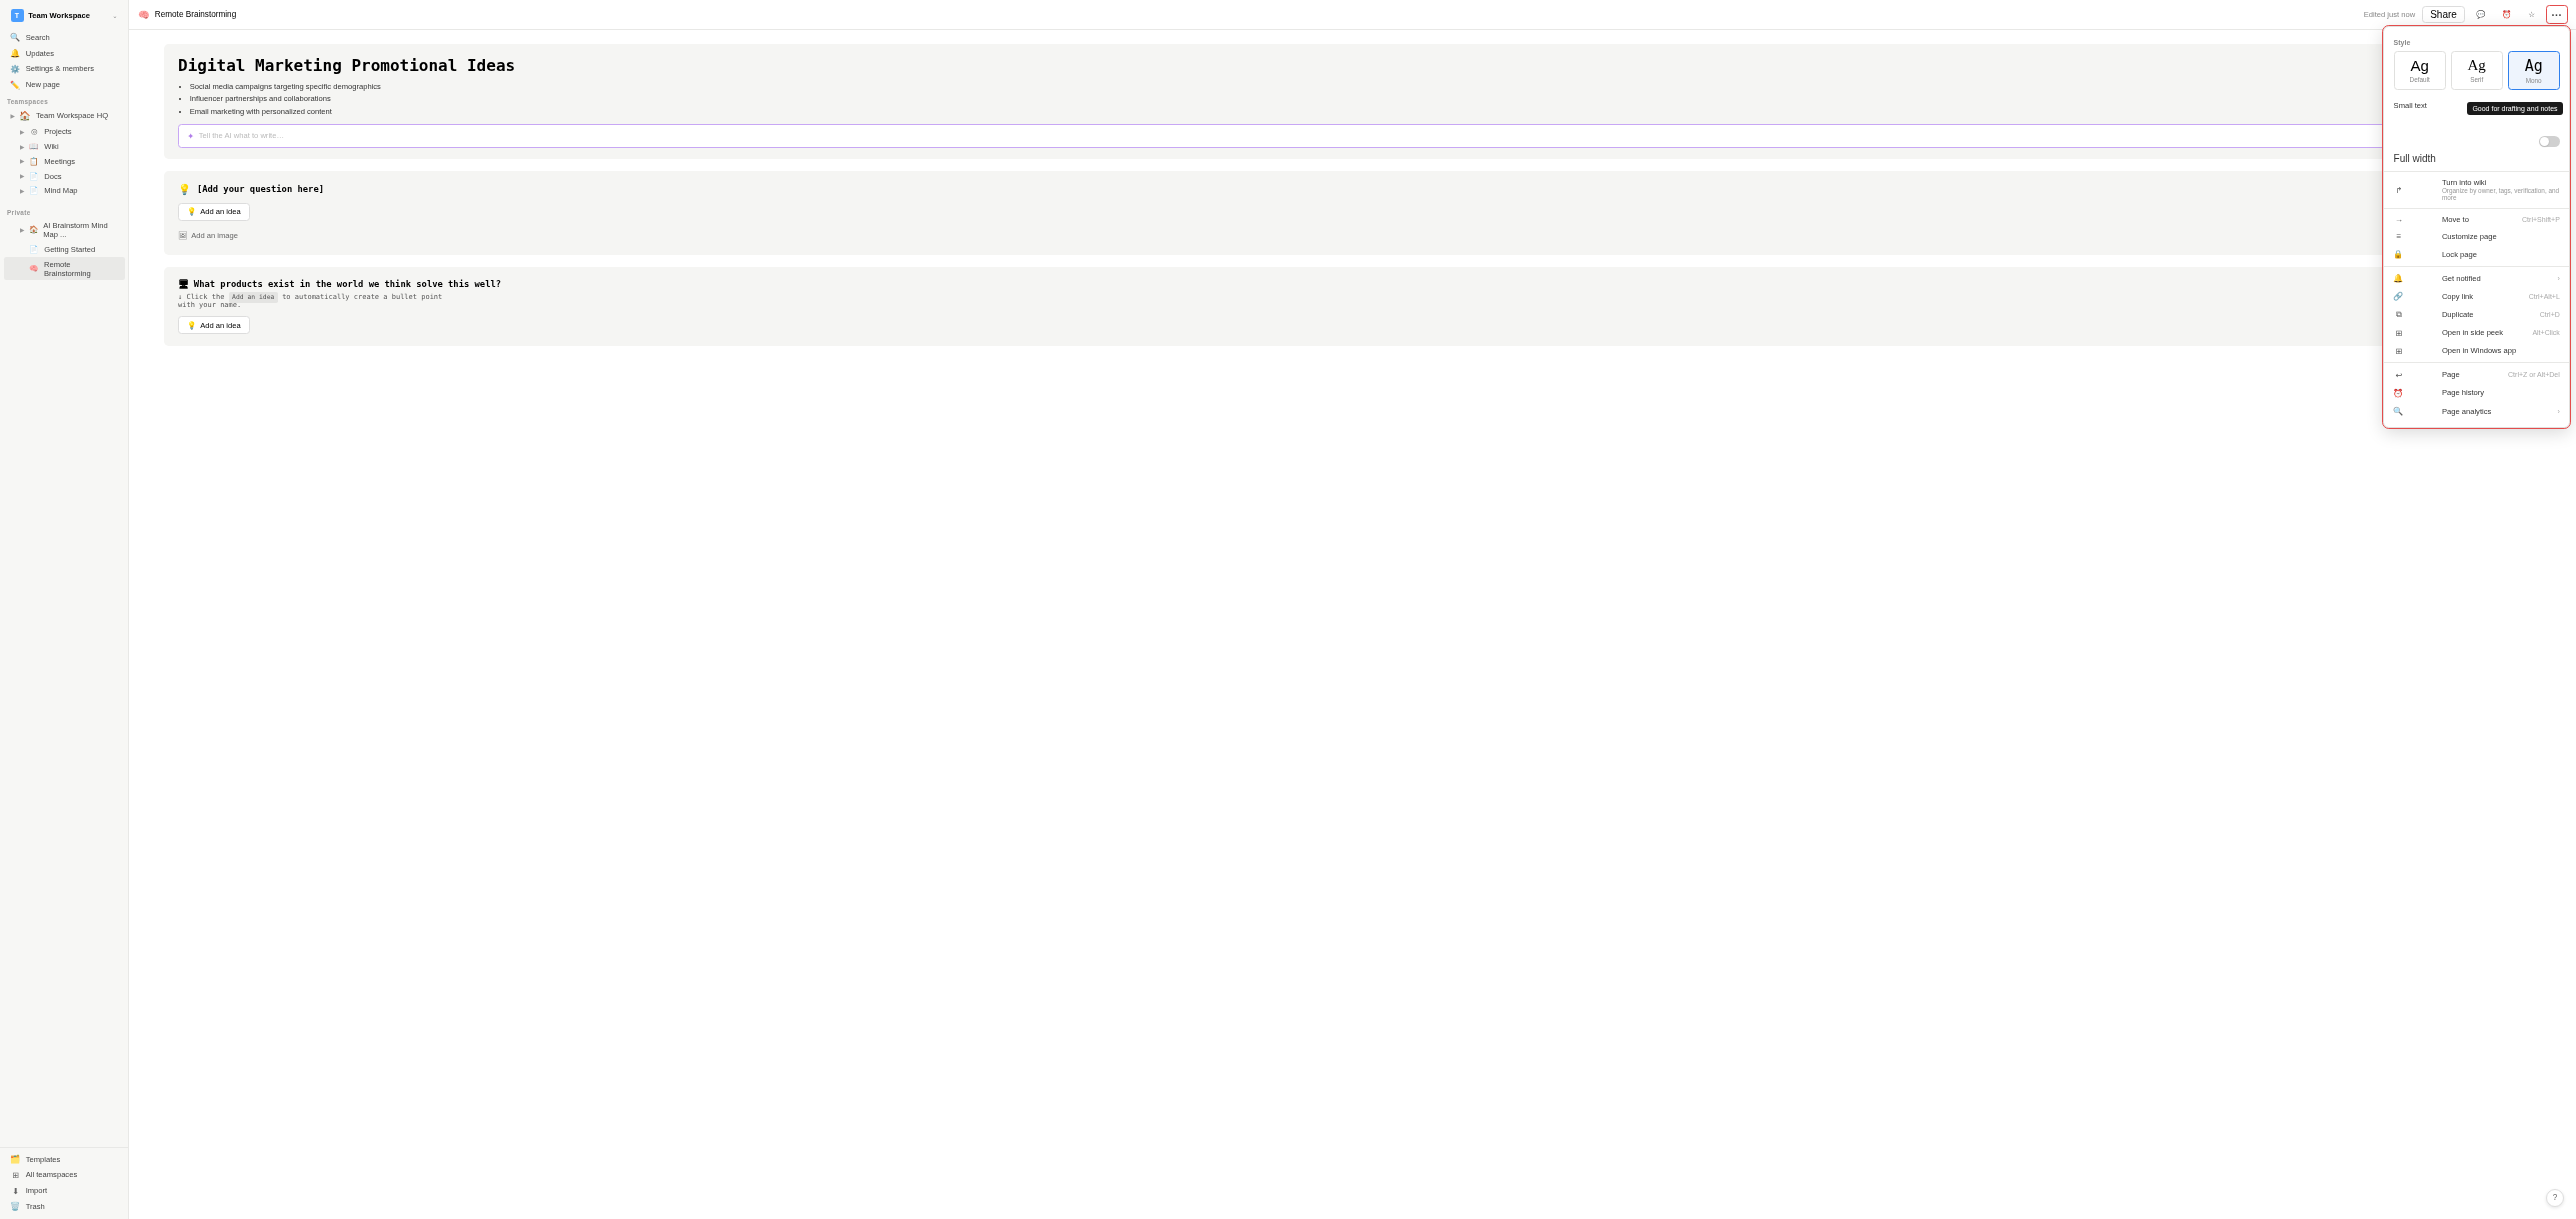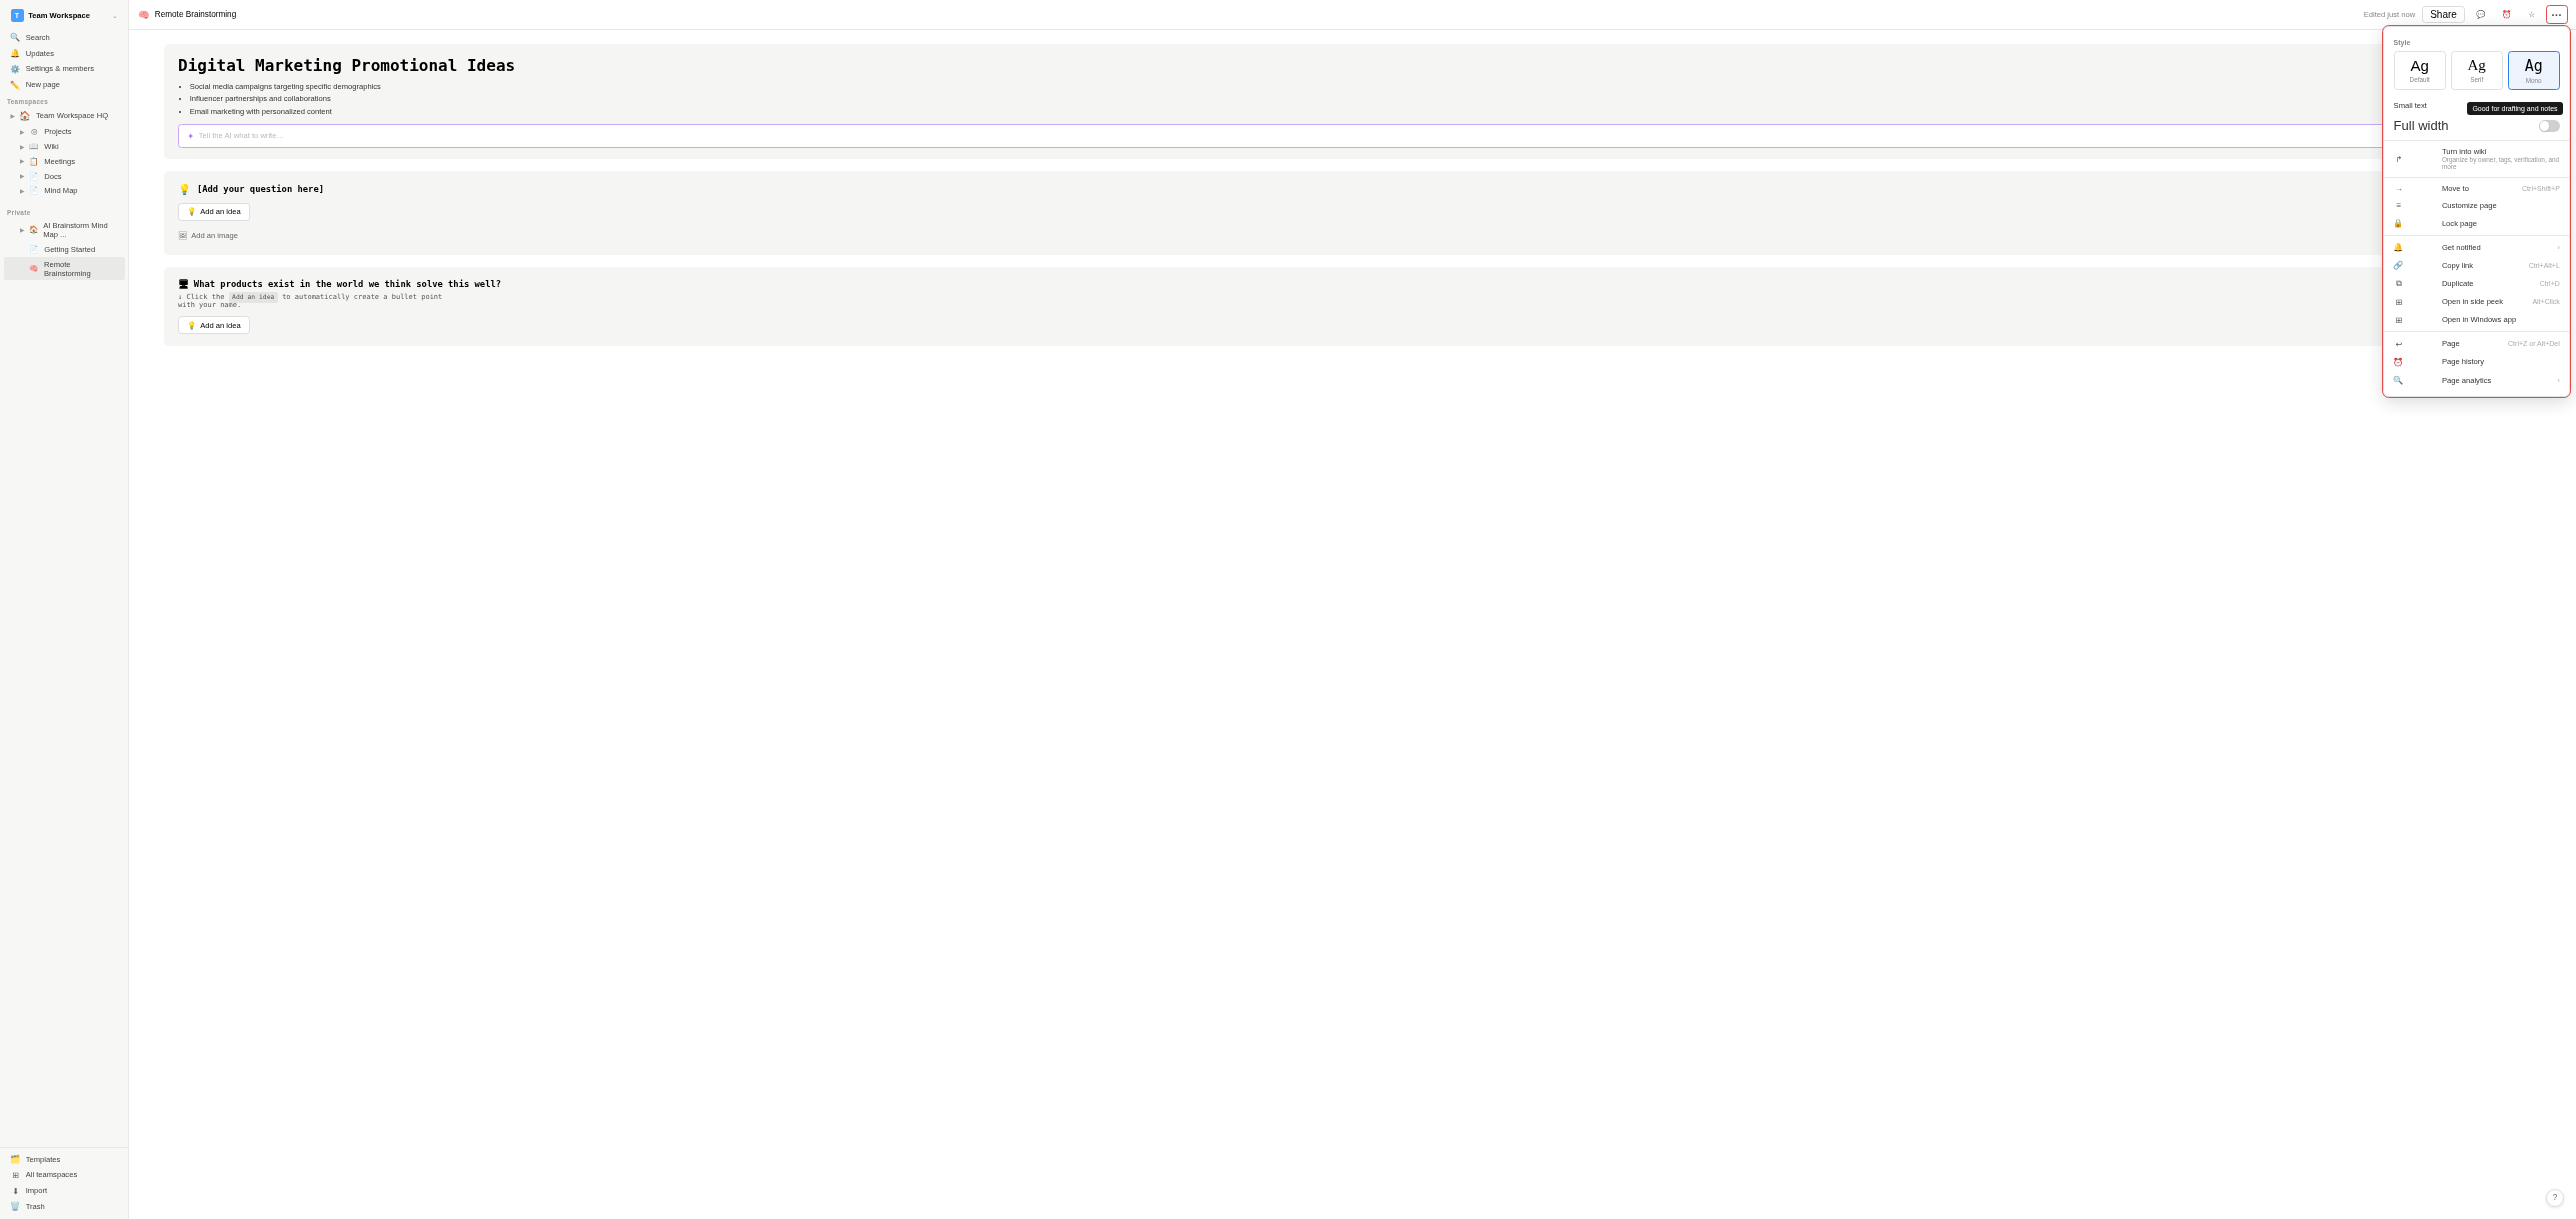--- a/index.html
+++ b/index.html
@@ -301,21 +301,21 @@
     .menu-item .menu-label { flex: 1; margin-left: 32px; }
     .menu-item .menu-shortcut { color: #aaa; font-size: 7px; }
     .menu-item .menu-arrow { color: #aaa; font-size: 7px; }
 
     .toggle-row {
       display: flex;
       align-items: center;
       padding: 4.1px 9.4px;
       cursor: pointer;
     }
-    .toggle-row .toggle-label { font-size: 13px; color: #333; flex: 1; }
+    .toggle-row .toggle-label { font-size: 10px; color: #333; flex: 1; margin-top: 35px; }
     .toggle {
       width: 21px;
       height: 11.7px;
       background: #d0d0d0;
       border-radius: 5.8px;
       position: relative;
       cursor: pointer;
     }
     .toggle-knob {
       position: absolute;

